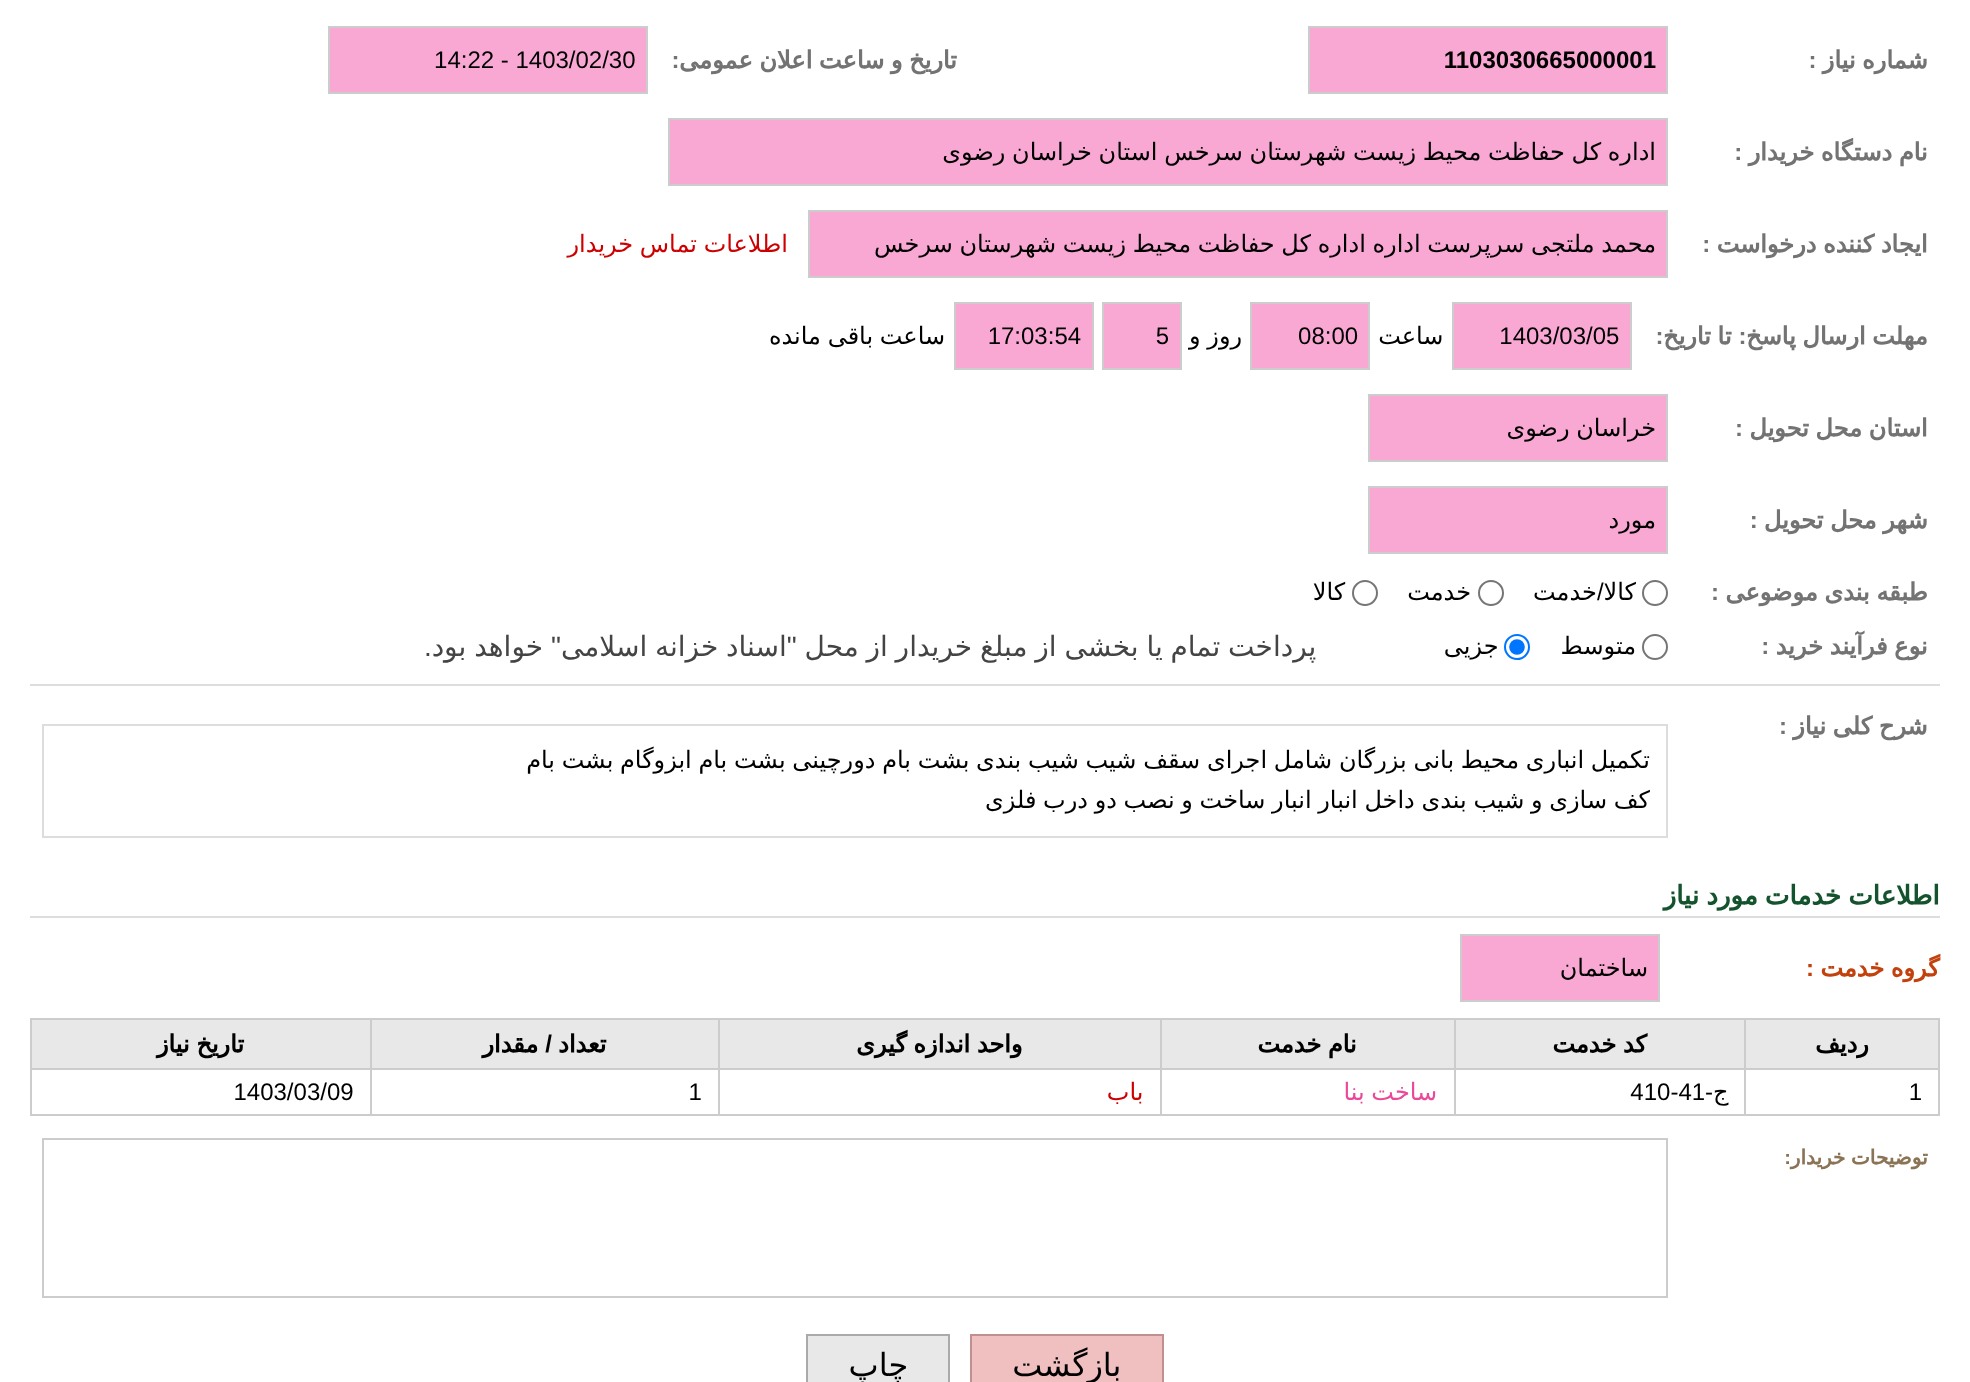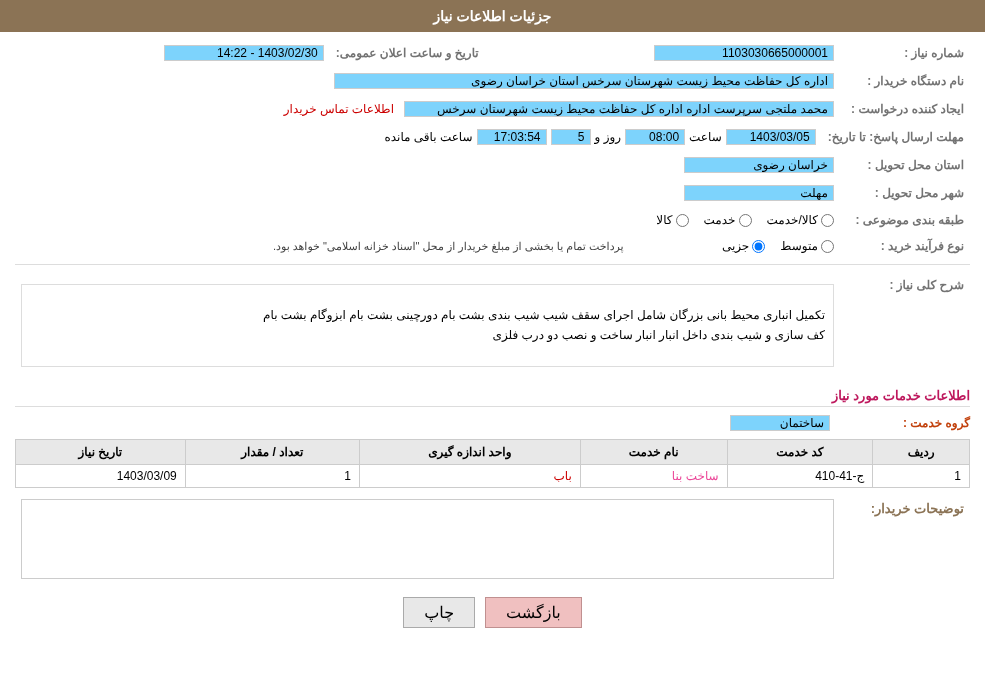--- a/index.html
+++ b/index.html
@@ -61,21 +61,21 @@
       gap: 15px;
       align-items: center;
       direction: rtl;
     }
     .radio-item {
       display: flex;
       align-items: flex-end;
       gap: 3px;
     }
     .section-title {
-      color: #be185d;
+      color: #14532d;
       font-weight: bold;
       font-size: 13px;
       margin: 10px 0 5px 0;
       border-bottom: 1px solid #ddd;
       padding-bottom: 3px;
     }
     .service-group-row {
       display: flex;
       align-items: center;
       gap: 10px;
@@ -95,21 +95,21 @@
     }
     .service-table td {
       border: 1px solid #ccc;
       padding: 4px 8px;
       text-align: right;
       font-size: 12px;
     }
     .buyer-notes-label {
       color: #8B7355;
       font-weight: bold;
-      font-size: 13px;
+      font-size: 10px;
       white-space: nowrap;
     }
     .buyer-notes-area {
       border: 1px solid #ccc;
       min-height: 70px;
       width: 100%;
       background: #fff;
       display: block;
     }
     .buttons-row {
@@ -136,56 +136,53 @@
       background: #e8e8e8;
       border-color: #aaa;
       color: #000;
     }
     .main-content {
       position: relative;
     }
     .small-box {
       border: 1px solid #ccc;
       padding: 2px 5px;
-      height: 16px;
+      height: 34px;
       display: inline-flex;
       align-items: center;
-      background: #7dd3fc;
+      background: #f9a8d4;
     }
     .note-row {
       background: #fff;
       border: 1px solid #ddd;
-      padding: 20px 8px;
+      padding: 7px 8px;
       margin: 8px 0;
       font-size: 12px;
       direction: rtl;
       line-height: 1.7;
     }
     .divider {
       border: none;
       border-top: 1px solid #ddd;
       margin: 8px 0;
     }
   </style>
 </head>
 <body>
 
 <div class="page-wrapper">
-  <div class="header-bar">
-    <span>جزئیات اطلاعات نیاز</span>
-  </div>
 
   <div class="content main-content">
 
     <table class="info-table">
       <tbody>
           <tr>
         <td class="label-cell">شماره نیاز :</td>
         <td>
-          <span class="small-box" style="min-width:180px;font-weight:normal;padding-left:31px;">1103030665000001</span>
+          <span class="small-box" style="min-width:180px;font-weight:bold;padding-left:31px;">1103030665000001</span>
         </td>
         <td class="label-cell" style="text-align:left; padding-right:10px;">تاریخ و ساعت اعلان عمومی:</td>
         <td>
           <span class="small-box" style="min-width:160px;">1403/02/30 - 14:22</span>
         </td>
       </tr>
     </tbody>
       </table>
 
     <table class="info-table">
@@ -242,21 +239,21 @@
             <td></td>
       </tr>
     </tbody>
       </table>
 
     <table class="info-table">
       <tbody>
           <tr>
         <td class="label-cell">شهر محل تحویل :</td>
         <td>
-          <span class="small-box" style="min-width:150px;">مهلت</span>
+          <span class="small-box" style="min-width:150px;">مورد</span>
         </td>
         <td></td>
             <td></td>
       </tr>
     </tbody>
       </table>
 
     <table class="info-table">
       <tbody>
           <tr>
@@ -291,21 +288,21 @@
               <input type="radio" name="nooe" style="">
               <span>متوسط</span>
             </div>
             <div class="radio-item">
               <input type="radio" name="nooe" checked="" style="">
               <span>جزیی</span>
             </div>
           </div>
         </td>
         <td colspan="2">
-          <span style="font-size:11px; color:#444;">پرداخت تمام یا بخشی از مبلغ خریدار از محل "اسناد خزانه اسلامی" خواهد بود.</span>
+          <span style="font-size:14px; color:#444;">پرداخت تمام یا بخشی از مبلغ خریدار از محل "اسناد خزانه اسلامی" خواهد بود.</span>
         </td>
       </tr>
     </tbody>
       </table>
 
     <hr class="divider">
 
     <table class="info-table">
       <tbody>
           <tr>

